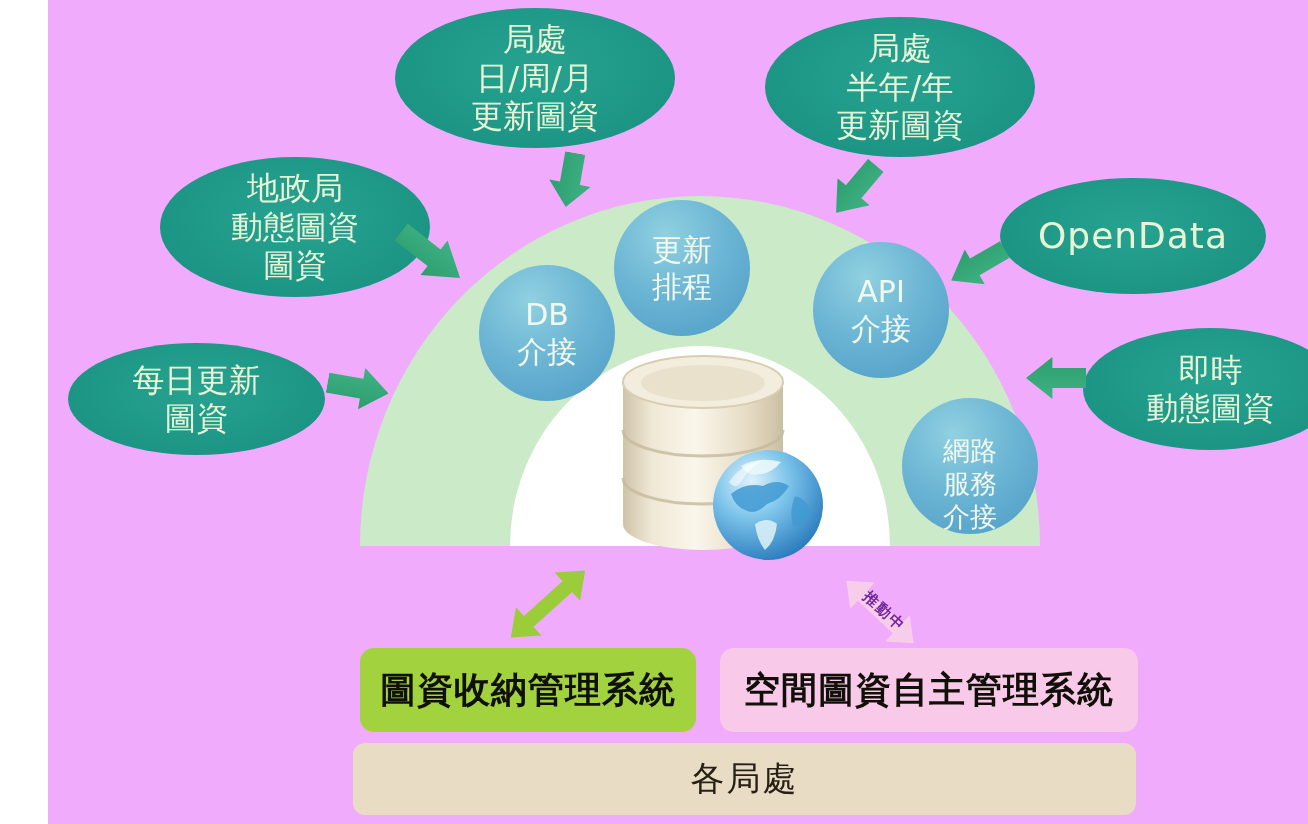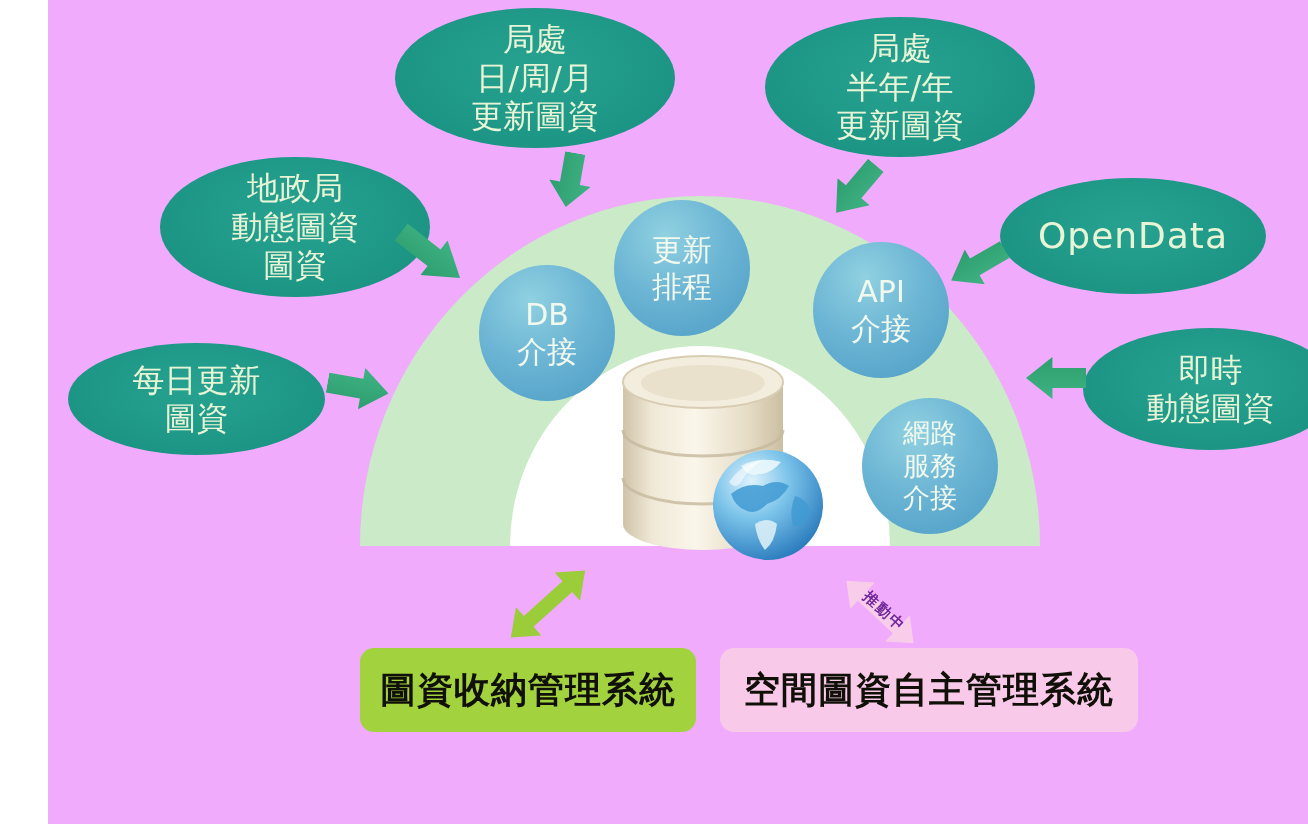--- a/index.html
+++ b/index.html
@@ -118,21 +118,21 @@
 介接</span>
   </div>
   <div class="mod" style="left:566px;top:200px;width:136px;height:136px;">
     <span>更新
 排程</span>
   </div>
   <div class="mod" style="left:765px;top:242px;width:136px;height:136px;">
     <span>API
 介接</span>
   </div>
-  <div class="mod small" style="left:814px;top:398px;width:136px;height:136px;">
+  <div class="mod small" style="left:854px;top:398px;width:136px;height:136px;align-items:flex-end;">
     <span>網路
 服務
 介接</span>
   </div>
 
   <svg class="icon-abs" style="left:567px;top:352px;" width="176" height="202" viewBox="0 0 176 202">
     <defs>
       <linearGradient id="dbBody" x1="0" y1="0" x2="1" y2="0">
         <stop offset="0" stop-color="#cfc3a8"></stop>
         <stop offset="0.18" stop-color="#efe8d6"></stop>
@@ -169,14 +169,17 @@
   <div class="darr pink" style="left:786px;top:594px;width:92px;height:36px;transform:rotate(43deg);"></div>
   <div class="status-rot" style="left:796px;top:602px;width:80px;transform:rotate(43deg);">推動中</div>
 
   <div class="sysbox pink">
     <span>空間圖資自主管理系統</span>
   </div>
   <div class="sysbox green">
     <span>圖資收納管理系統</span>
   </div>
 
+  <div class="bureaus-bar">
+    <span>各局處</span>
+  </div>
 
 </div>
 
 </body></html>

